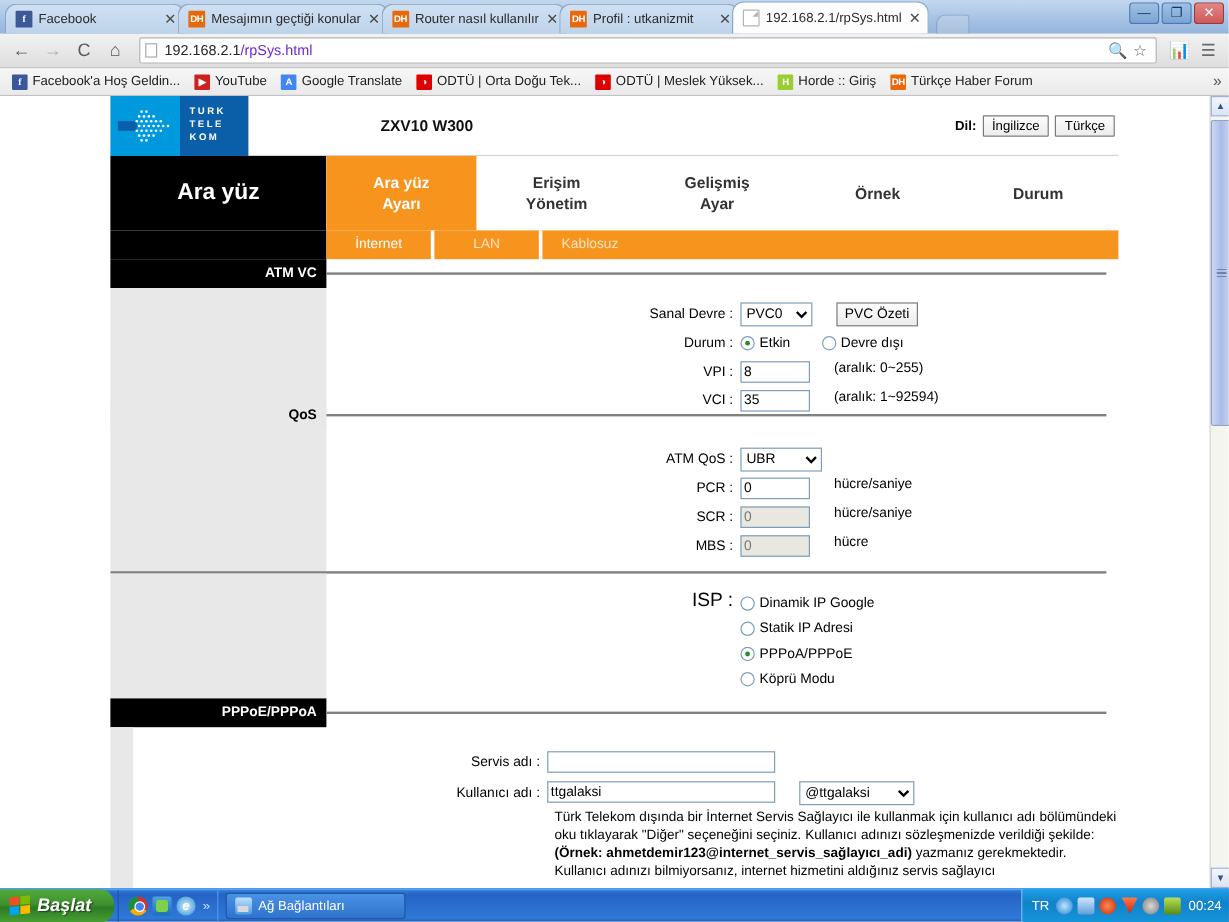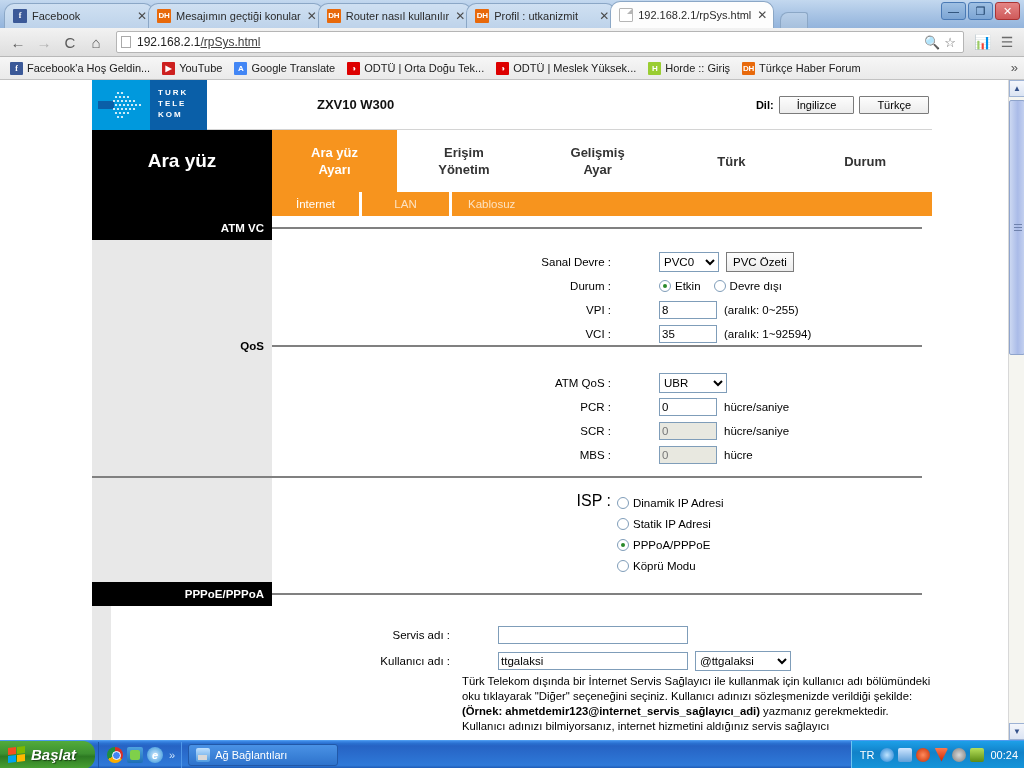--- a/index.html
+++ b/index.html
@@ -118,21 +118,21 @@
     display: flex; align-items: center;
     padding: 0 4px;
     font-size: 12px;
     color: #000;
   }
   .omnibox .pageicon {
     width: 10px; height: 12px; border: 1px solid #aaa; background:#fff;
     margin-right: 6px; flex: 0 0 10px;
   }
   .omnibox .urltext { flex: 1; color: #222; }
-  .omnibox .urltext .gray { color: #404040; text-decoration: underline; }
+  .omnibox .urltext .gray { color: #6d28d9; }
   .ombtn { width: 18px; text-align:center; color:#6b6b6b; font-size: 13px;}
   .tbicon { width: 22px; text-align: center; color: #6b6b6b; font-size: 14px;}
 
   .bookmarks {
     height: 23px;
     background: linear-gradient(to bottom,#f6f6f6,#eaeaea);
     border-bottom: 1px solid #c2c2c2;
     display: flex; align-items: center;
     padding: 0 4px;
     font-size: 11px;
@@ -196,21 +196,21 @@
     padding-left: 110px;
     font-size: 13px; font-weight: bold; color: #111;
   }
   .rtr-lang {
     display: flex; align-items: center; gap: 5px;
     padding-right: 3px; font-size: 11px; font-weight: bold; color: #000;
   }
   .langbtn {
     border: 1px solid #7b7b7b;
     background: linear-gradient(to bottom,#fdfdfd,#ececec);
-    padding: 2px 17px; font-size: 11px; color: #000;
+    padding: 2px 7px; font-size: 11px; color: #000;
     border-radius: 1px; font-weight: normal;
   }
 
   .navrow { display: flex; height: 62px; }
   .brandbox {
     width: 180px; background: #000; color: #fff;
     display: flex; align-items: center; justify-content: center;
     font-size: 19px; font-weight: bold;
   }
   .navtabs { flex: 1; display: flex; background: #fff; }
@@ -253,21 +253,21 @@
   .srow { display: flex; }
   .s-left { width: 180px; background: #e8e8e8; }
   .s-right { flex: 1; padding: 0 0 0 0; }
 
   .frow {
     display: flex; align-items: center;
     height: 22px; margin-bottom: 2px;
     font-size: 11.5px; color: #000;
   }
   .flabel { width: 345px; text-align: right; padding-right: 6px; }
-  .fctl { display: flex; align-items: center; gap: 7px; margin-left: 42px; }
+  .fctl { display: flex; align-items: flex-start; gap: 20px; }
   .hint { font-size: 11.5px; color: #000; }
 
   input.txt {
     width: 58px; height: 18px;
     border: 1px solid #7f9db9;
     font-size: 11.5px; font-family: "Liberation Sans", sans-serif;
     padding: 0 2px; color: #000; background: #fff;
   }
   input.txt.dis { background: #e8e8e0; color: #777; }
   input.txtwide { width: 190px; }
@@ -555,21 +555,21 @@
 
         <div class="navrow">
           <div class="brandbox">Ara yüz</div>
           <div class="navtabs">
             <div class="navtab active">Ara yüz
 Ayarı</div>
             <div class="navtab">Erişim
 Yönetim</div>
             <div class="navtab">Gelişmiş
 Ayar</div>
-            <div class="navtab">Türk</div>
+            <div class="navtab">Örnek</div>
             <div class="navtab">Durum</div>
           </div>
         </div>
 
         <div class="subrow">
           <div class="subspacer"></div>
           <div class="subbar">
             <div class="subtab sel">İnternet</div>
             <div class="subtab dim">LAN</div>
             <div class="subtab dim last">Kablosuz</div>
@@ -684,21 +684,21 @@
         </div>
 
         <div class="srow">
           <div class="s-left" style="height:104px"></div>
           <div class="s-right" style="padding-top:14px">
             <div style="display:flex">
               <div class="flabel">ISP :</div>
               <div class="radio-group">
                 <span class="radio-line">
                   <span class="rdo"></span>
-                  <span>Dinamik IP Adresi</span>
+                  <span>Dinamik IP Google</span>
                 </span>
                 <span class="radio-line">
                   <span class="rdo"></span>
                   <span>Statik IP Adresi</span>
                 </span>
                 <span class="radio-line">
                   <span class="rdo on"></span>
                   <span>PPPoA/PPPoE</span>
                 </span>
                 <span class="radio-line">

